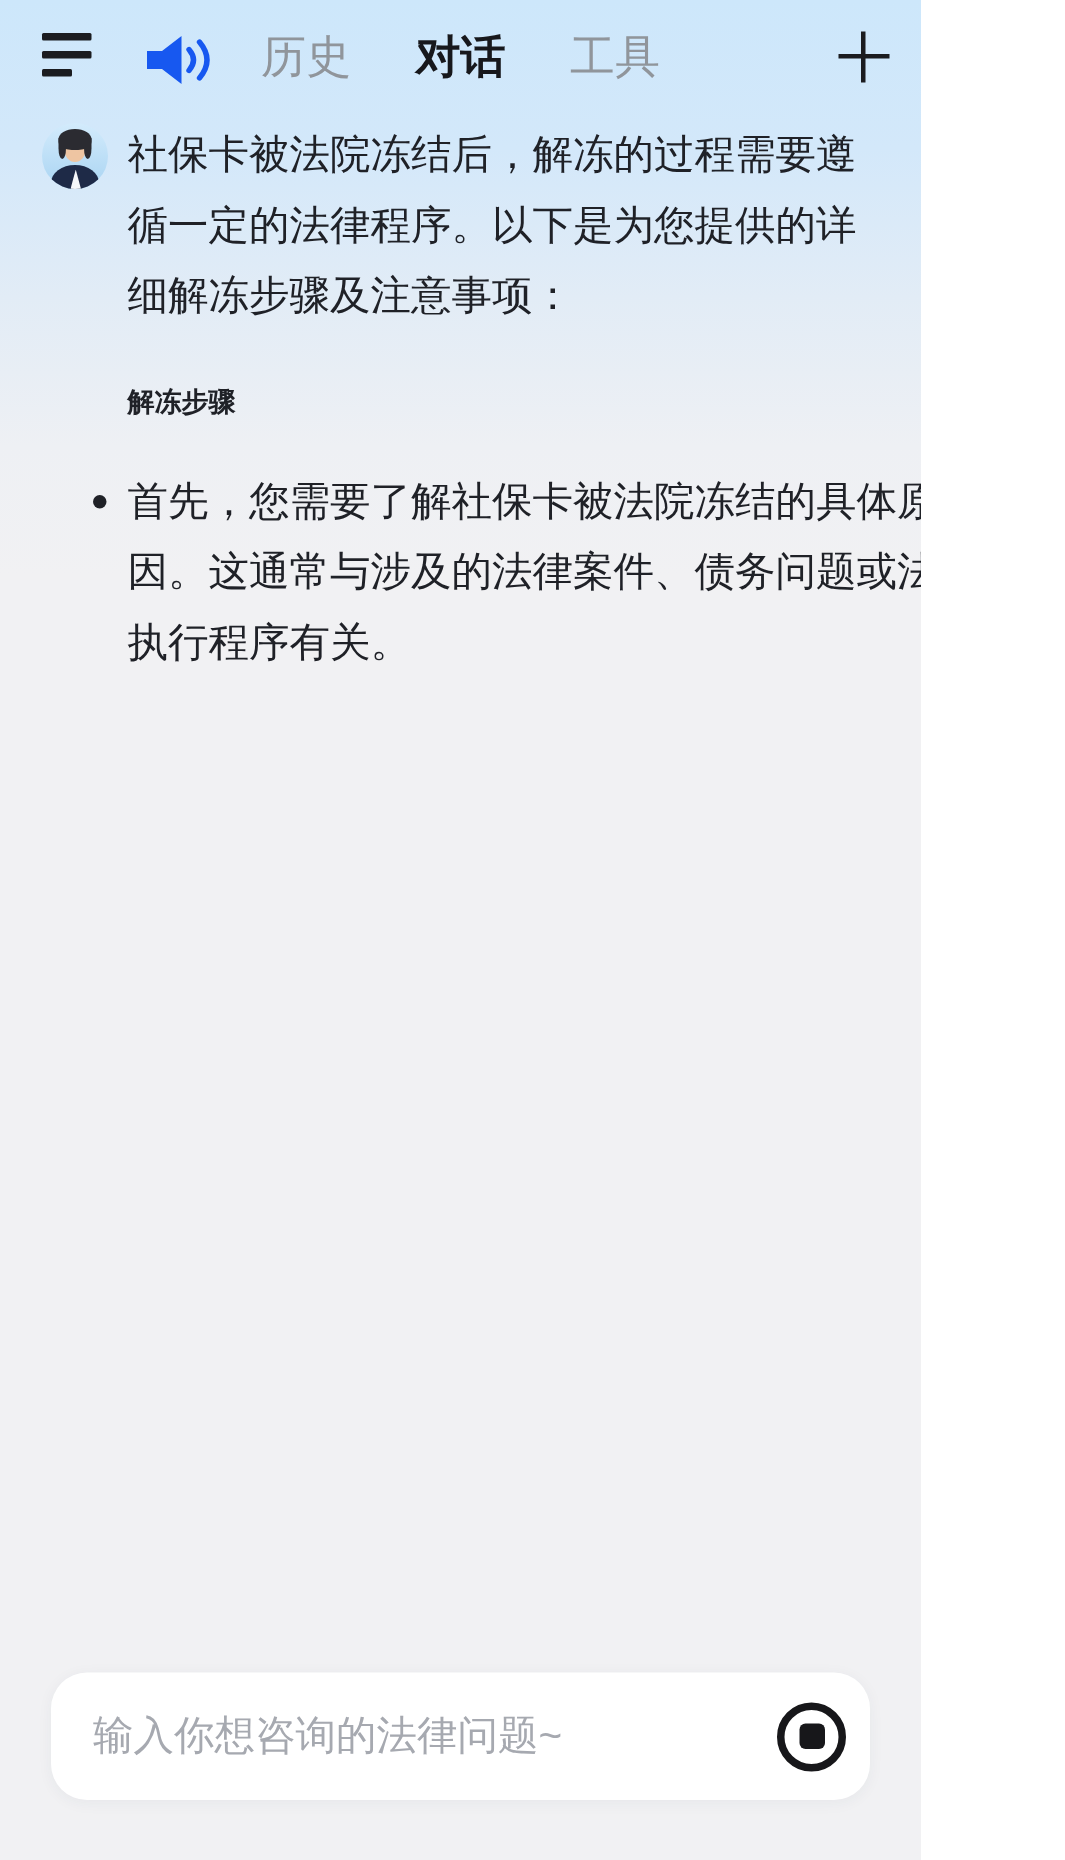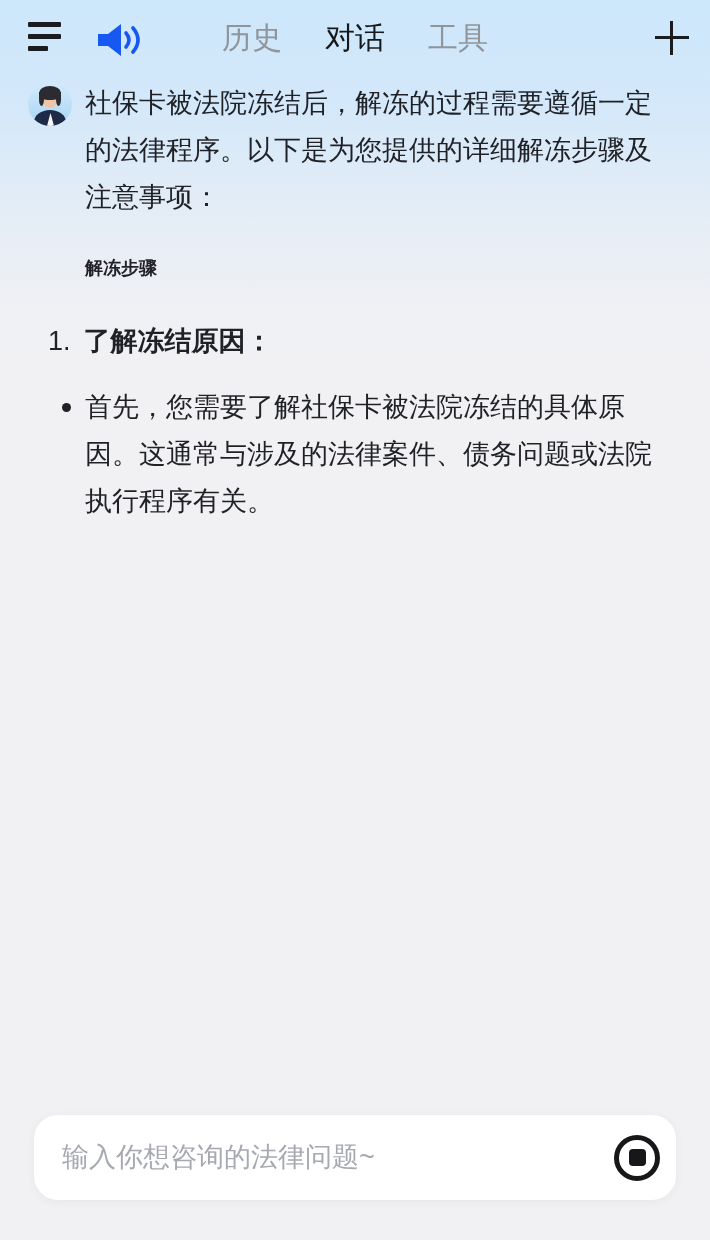--- a/index.html
+++ b/index.html
@@ -1,33 +1,33 @@
 <!DOCTYPE html>
 <html><head>
 <meta charset="utf-8">
 <style>
   html,body{margin:0;padding:0;}
   body{width:710px;height:1240px;overflow:hidden;
        font-family:"Liberation Sans","DejaVu Sans",sans-serif;}
-  .app{position:relative;width:710px;height:1240px;overflow:hidden;
+  .app{position:relative;width:614px;height:1240px;overflow:hidden;
        background:linear-gradient(180deg,#cde7fb 0%,#d3e8fa 8%,#e2ecf6 16%,#eef0f4 24%,#f1f1f3 31%,#f1f1f3 100%);
        color:#1f2127;}
 
   
   header{position:relative;height:76px;}
   .menu-btn{position:absolute;left:28px;top:20px;width:34px;height:36px;cursor:pointer;}
   .menu-btn .bar{position:absolute;left:0;height:5px;border-radius:1px;background:#1b1c20;}
   .menu-btn .b1{top:2px;width:33px;}
   .menu-btn .b2{top:14px;width:33px;}
   .menu-btn .b3{top:26px;width:20px;}
   .speaker{position:absolute;left:96px;top:22px;width:48px;height:36px;cursor:pointer;}
   .tabs{position:absolute;left:0;right:0;top:0;height:76px;
         display:flex;justify-content:center;align-items:center;gap:43px;}
   .tab{border:0;background:none;padding:0;font:inherit;font-size:30px;color:#90959b;cursor:pointer;}
-  .tab.active{color:#17181c;font-weight:400;}
+  .tab.active{color:#17181c;font-weight:700;}
   .plus-btn{position:absolute;right:20px;top:20px;width:36px;height:36px;cursor:pointer;}
   .plus-btn .ph{position:absolute;left:1px;top:16px;width:34px;height:3px;background:#1b1c20;}
   .plus-btn .pv{position:absolute;left:16px;top:1px;width:3px;height:34px;background:#1b1c20;}
 
   
   .chat{font-size:27px;line-height:47px;}
   .msg-row{display:flex;gap:13px;padding:0 20px 0 28px;margin-top:6px;}
   .intro{margin:-2px 0 0 0;width:592px;}
 
   .avatar{position:relative;flex:0 0 44px;width:44px;height:44px;border-radius:50%;
@@ -100,21 +100,20 @@
         <span class="av-hair-l"></span>
         <span class="av-hair-r"></span>
       </div>
       <p class="intro">社保卡被法院冻结后，解冻的过程需要遵循一定的法律程序。以下是为您提供的详细解冻步骤及注意事项：</p>
     </div>
 
     <h3 class="sec">解冻步骤</h3>
 
     <div id="steps">
   <section class="step">
-    <p class="step-head"><span class="step-num">1.</span><span class="step-title">了解冻结原因：</span></p>
     <div class="bullets">
   <p class="bullet"><span class="bullet-text">首先，您需要了解社保卡被法院冻结的具体原因。这通常与涉及的法律案件、债务问题或法院执行程序有关。</span></p>
 
 </div>
   </section>
 
 
 </div>
   </main>
 

